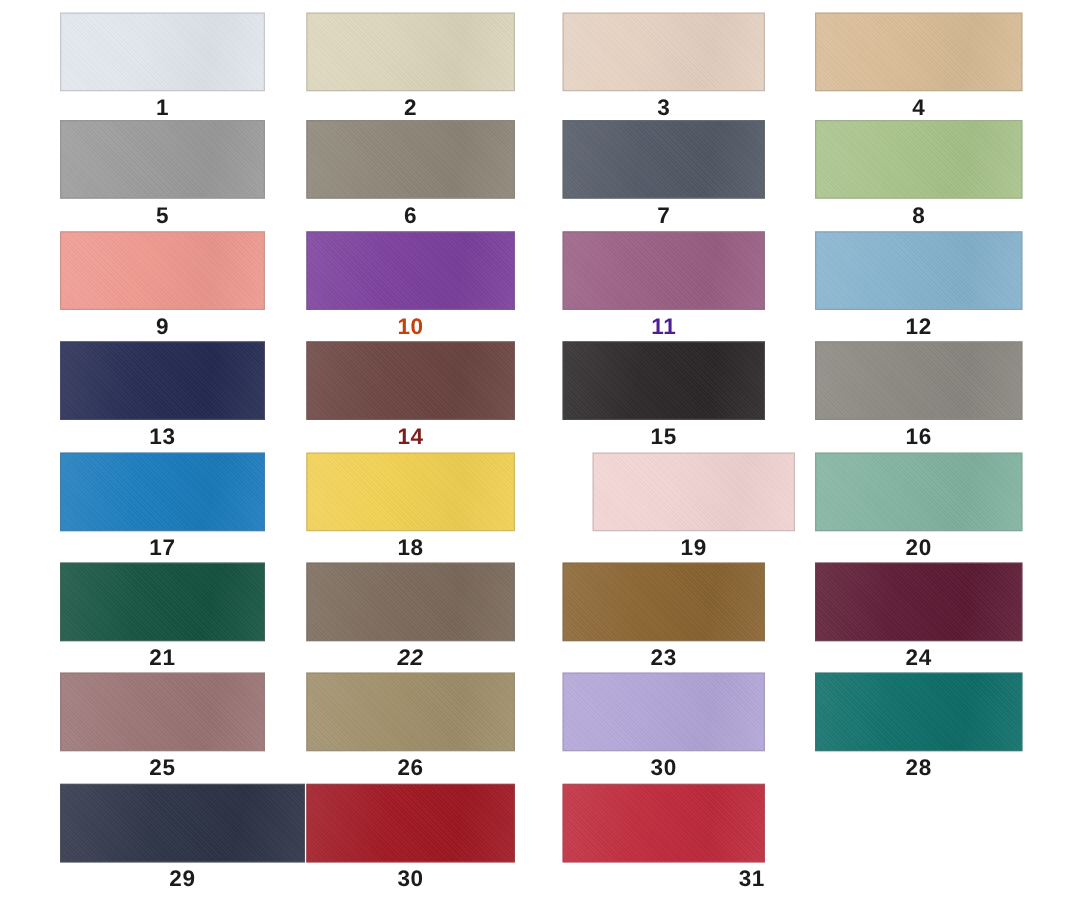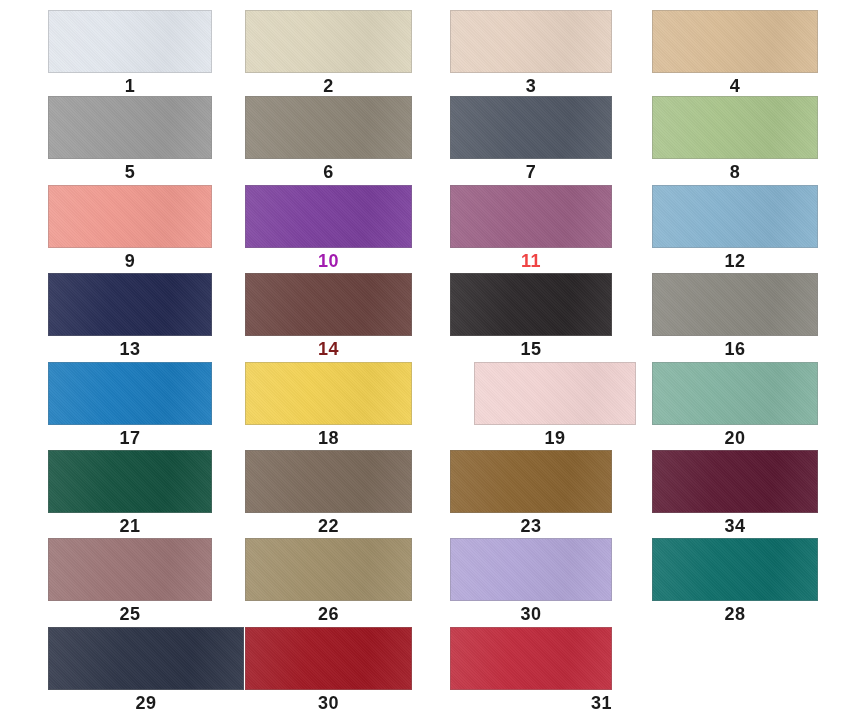--- a/index.html
+++ b/index.html
@@ -109,25 +109,25 @@
     <div class="swatch-cell" style="left: 652px; top: 96px; width: 166px;">
       <div class="swatch-chip" title="sage green" style="background: rgb(169, 196, 139);"></div>
       <span class="swatch-label" style="color: rgb(27, 27, 27);">8</span>
     </div>
     <div class="swatch-cell" style="left: 48px; top: 185px; width: 164px;">
       <div class="swatch-chip" title="coral pink" style="background: rgb(240, 153, 143);"></div>
       <span class="swatch-label" style="color: rgb(27, 27, 27);">9</span>
     </div>
     <div class="swatch-cell" style="left: 245px; top: 185px; width: 167px;">
       <div class="swatch-chip" title="royal purple" style="background: rgb(123, 63, 157);"></div>
-      <span class="swatch-label" style="color: #a21caf;">10</span>
+      <span class="swatch-label" style="color: #c2410c;">10</span>
     </div>
     <div class="swatch-cell" style="left: 450px; top: 185px; width: 162px;">
       <div class="swatch-chip" title="mauve orchid" style="background: rgb(154, 95, 132);"></div>
-      <span class="swatch-label" style="color: #ef4444;">11</span>
+      <span class="swatch-label" style="color: #4c1d95;">11</span>
     </div>
     <div class="swatch-cell" style="left: 652px; top: 185px; width: 166px;">
       <div class="swatch-chip" title="powder blue" style="background: rgb(134, 179, 207);"></div>
       <span class="swatch-label" style="color: rgb(27, 27, 27);">12</span>
     </div>
     <div class="swatch-cell" style="left: 48px; top: 273px; width: 164px;">
       <div class="swatch-chip" title="navy indigo" style="background: rgb(36, 42, 82);"></div>
       <span class="swatch-label" style="color: rgb(27, 27, 27);">13</span>
     </div>
     <div class="swatch-cell" style="left: 245px; top: 273px; width: 167px;">
@@ -155,31 +155,31 @@
       <span class="swatch-label" style="color: rgb(27, 27, 27);">19</span>
     </div>
     <div class="swatch-cell" style="left: 652px; top: 362px; width: 166px;">
       <div class="swatch-chip" title="soft jade" style="background: rgb(130, 179, 161);"></div>
       <span class="swatch-label" style="color: rgb(27, 27, 27);">20</span>
     </div>
     <div class="swatch-cell" style="left: 48px; top: 450px; width: 164px;">
       <div class="swatch-chip" title="forest green" style="background: rgb(20, 82, 63);"></div>
       <span class="swatch-label" style="color: rgb(27, 27, 27);">21</span>
     </div>
-    <div class="swatch-cell" style="left: 245px; top: 450px; width: 167px;">
+    <div class="swatch-cell" style="left: 245px; top: 450px; width: 167px; font-style: italic;">
       <div class="swatch-chip" title="mushroom brown" style="background: rgb(123, 106, 91);"></div>
       <span class="swatch-label" style="color: rgb(27, 27, 27);">22</span>
     </div>
     <div class="swatch-cell" style="left: 450px; top: 450px; width: 162px;">
       <div class="swatch-chip" title="caramel bronze" style="background: rgb(138, 100, 49);"></div>
       <span class="swatch-label" style="color: rgb(27, 27, 27);">23</span>
     </div>
     <div class="swatch-cell" style="left: 652px; top: 450px; width: 166px;">
       <div class="swatch-chip" title="deep burgundy" style="background: rgb(92, 26, 51);"></div>
-      <span class="swatch-label" style="color: rgb(27, 27, 27);">34</span>
+      <span class="swatch-label" style="color: rgb(27, 27, 27);">24</span>
     </div>
     <div class="swatch-cell" style="left: 48px; top: 538px; width: 164px;">
       <div class="swatch-chip" title="dusty rosewood" style="background: rgb(155, 116, 117);"></div>
       <span class="swatch-label" style="color: rgb(27, 27, 27);">25</span>
     </div>
     <div class="swatch-cell" style="left: 245px; top: 538px; width: 167px;">
       <div class="swatch-chip" title="olive khaki" style="background: rgb(160, 143, 106);"></div>
       <span class="swatch-label" style="color: rgb(27, 27, 27);">26</span>
     </div>
     <div class="swatch-cell" style="left: 450px; top: 538px; width: 162px;">

